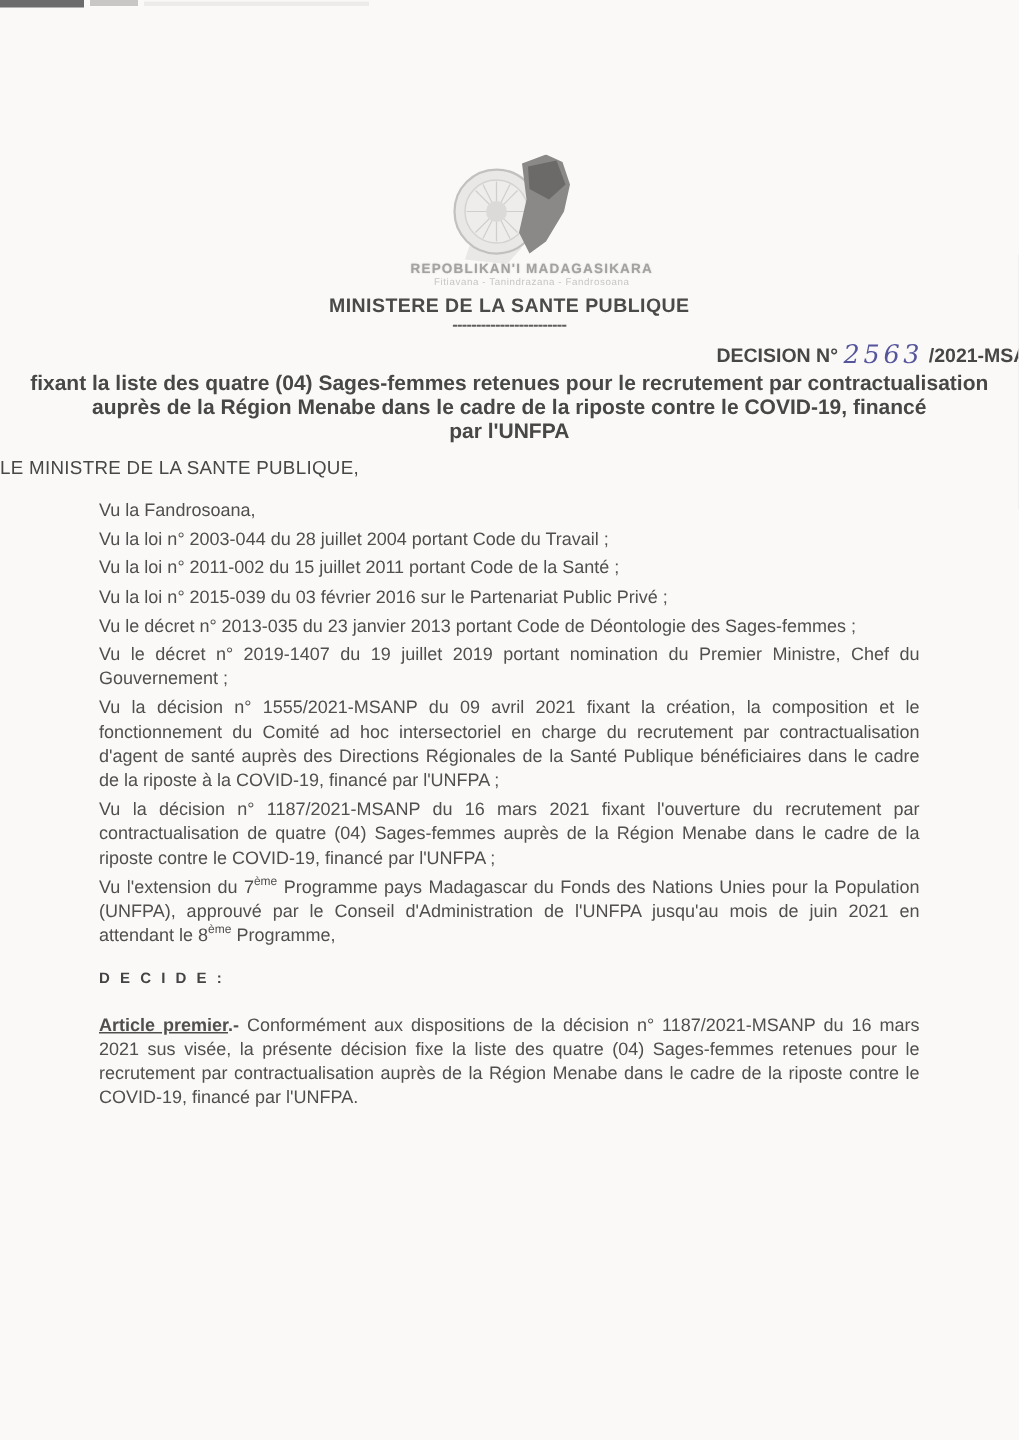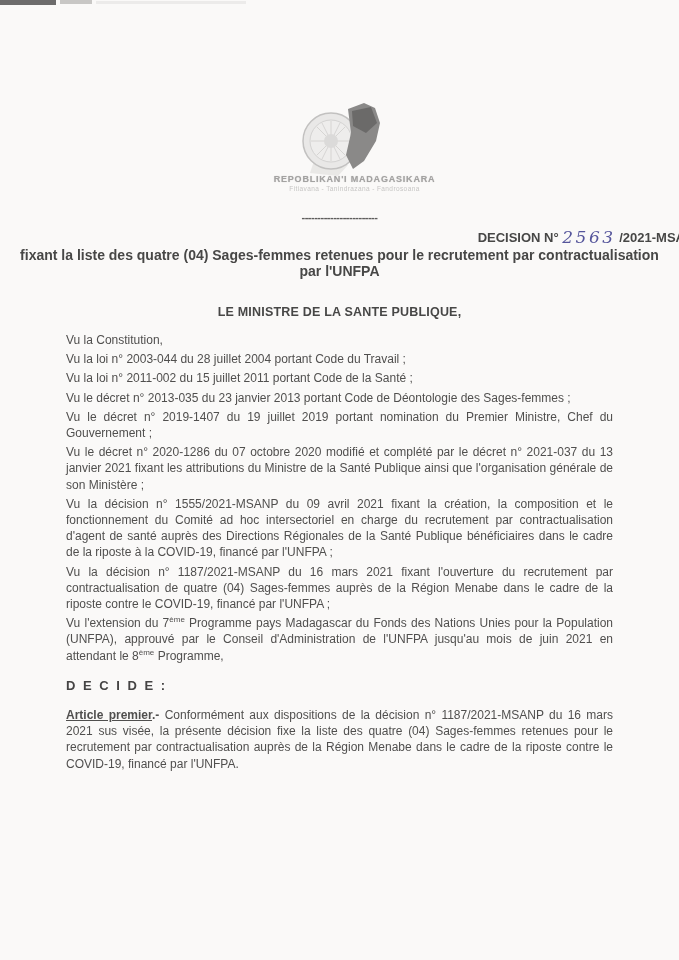--- a/index.html
+++ b/index.html
@@ -30,27 +30,27 @@
                font-size:13px; font-weight:bold; color:#4a4a49; letter-spacing:.3px; }
   .dashes    { position:absolute; top:211px; width:100%; text-align:center;
                font-size:11px; font-weight:bold; color:#5e5d5c; letter-spacing:-.5px; }
   .decision  { position:absolute; top:226px; width:100%; text-align:right;
                font-size:13px; font-weight:bold; color:#474746;margin-left:24px; }
   .handnum   { font-family:"DejaVu Serif", serif; font-style:italic; font-weight:normal;
                font-size:17px; color:#55559b; letter-spacing:2.5px; position:relative; top:1px; }
   .subject   { position:absolute; top:247px; width:100%; text-align:center;
                font-size:14px; font-weight:bold; color:#474746; line-height:16px; }
   .subject div { white-space:nowrap; }
-  .authority { position:absolute; top:305px; width:100%; text-align:center;
-               font-size:12.5px; font-weight:bold; color:#474746; letter-spacing:.2px; }
+  .authority { position:absolute; top:305px; width:100%; 
+               font-size:12.5px; font-weight:normal; color:#474746; letter-spacing:.2px; }
 
   .bodytext { position:absolute; top:332px; left:66px; width:547px;
               font-size:12px; line-height:16.2px; color:#504f4e; }
   .bodytext p { margin:0 0 3px 0; text-align:justify; }
-  .decide { text-align:right; font-weight:bold; font-size:13px;
+  .decide { text-align:right; font-weight:bold; font-size:10px;
             letter-spacing:2px; color:#454444; margin:14px 0 13px 0 !important; }
   .article-label { font-weight:bold; text-decoration:underline; }
   .article-sep   { font-weight:bold; }
   sup { font-size:8px; line-height:0; vertical-align:super; }
 </style>
 </head>
 <body>
 
 <div class="page">
 
@@ -72,43 +72,45 @@
         <line x1="44" y1="20" x2="26" y2="56"></line>
       </g>
       <circle cx="35" cy="38" r="7" fill="#dbdad9"></circle>
       <path d="M52,6 L68,0 L79,5 L84,20 L80,38 L68,58 L57,66 L50,52 L55,30 Z" fill="#8a8988"></path>
       <path d="M56,8 L75,4 L81,20 L70,30 L57,23 Z" fill="#6b6a69"></path>
     </svg>
     <div class="seal-republic">REPOBLIKAN'I MADAGASIKARA</div>
     <div class="seal-motto">Fitiavana - Tanindrazana - Fandrosoana</div>
   </div>
 
+  <div class="ministry">MINISTERE DE LA SANTE PUBLIQUE</div>
 
   <div class="dashes">------------------------</div>
 
   <div class="decision">
     <span>DECISION N°</span>
     <span class="handnum">2563</span>
     <span>/2021-MSANP</span>
   </div>
 
   <div class="subject">
     <div>fixant la liste des quatre (04) Sages-femmes retenues pour le recrutement par contractualisation</div>
+    <div>auprès de la Région Menabe dans le cadre de la riposte contre le COVID-19, financé</div>
     <div>par l'UNFPA</div>
   </div>
 
   <div class="authority">LE MINISTRE DE LA SANTE PUBLIQUE,</div>
 
   <div class="bodytext">
-    <p>Vu la Constitution,</p>
+    <p>Vu la Fandrosoana,</p>
     <p>Vu la loi n° 2003-044 du 28 juillet 2004 portant Code du Travail ;</p>
     <p>Vu la loi n° 2011-002 du 15 juillet 2011 portant Code de la Santé ;</p>
+    <p>Vu la loi n° 2015-039 du 03 février 2016 sur le Partenariat Public Privé ;</p>
     <p>Vu le décret n° 2013-035 du 23 janvier 2013 portant Code de Déontologie des Sages-femmes ;</p>
     <p>Vu le décret n° 2019-1407 du 19 juillet 2019 portant nomination du Premier Ministre, Chef du Gouvernement ;</p>
-    <p>Vu le décret n° 2020-1286 du 07 octobre 2020 modifié et complété par le décret n° 2021-037 du 13 janvier 2021 fixant les attributions du Ministre de la Santé Publique ainsi que l'organisation générale de son Ministère ;</p>
     <p>Vu la décision n° 1555/2021-MSANP du 09 avril 2021 fixant la création, la composition et le fonctionnement du Comité ad hoc intersectoriel en charge du recrutement par contractualisation d'agent de santé auprès des Directions Régionales de la Santé Publique bénéficiaires dans le cadre de la riposte à la COVID-19, financé par l'UNFPA ;</p>
     <p>Vu la décision n° 1187/2021-MSANP du 16 mars 2021 fixant l'ouverture du recrutement par contractualisation de quatre (04) Sages-femmes auprès de la Région Menabe dans le cadre de la riposte contre le COVID-19, financé par l'UNFPA ;</p>
 
     <p><span>Vu l'extension du 7</span><sup>ème</sup><span> Programme pays Madagascar du Fonds des Nations Unies pour la Population (UNFPA), approuvé par le Conseil d'Administration de l'UNFPA jusqu'au mois de juin 2021 en attendant le 8</span><sup>ème</sup><span> Programme,</span></p>
 
     <p class="decide">D E C I D E :</p>
 
     <p><span class="article-label">Article premier</span><span class="article-sep">.-</span><span> Conformément aux dispositions de la décision n° 1187/2021-MSANP du 16 mars 2021 sus visée, la présente décision fixe la liste des quatre (04) Sages-femmes retenues pour le recrutement par contractualisation auprès de la Région Menabe dans le cadre de la riposte contre le COVID-19, financé par l'UNFPA.</span></p>
   </div>
 

